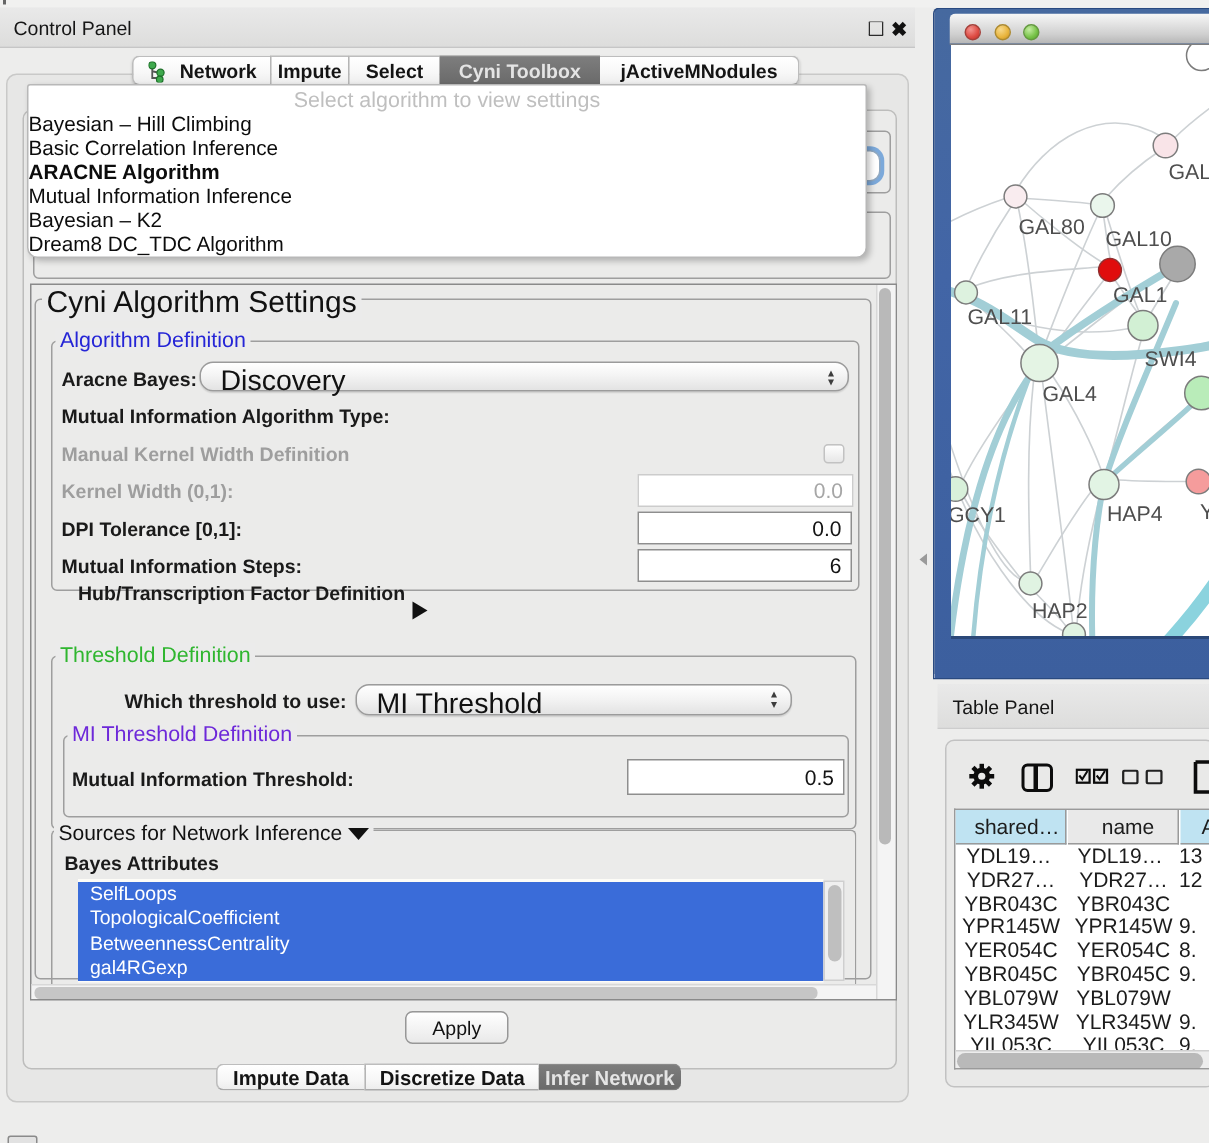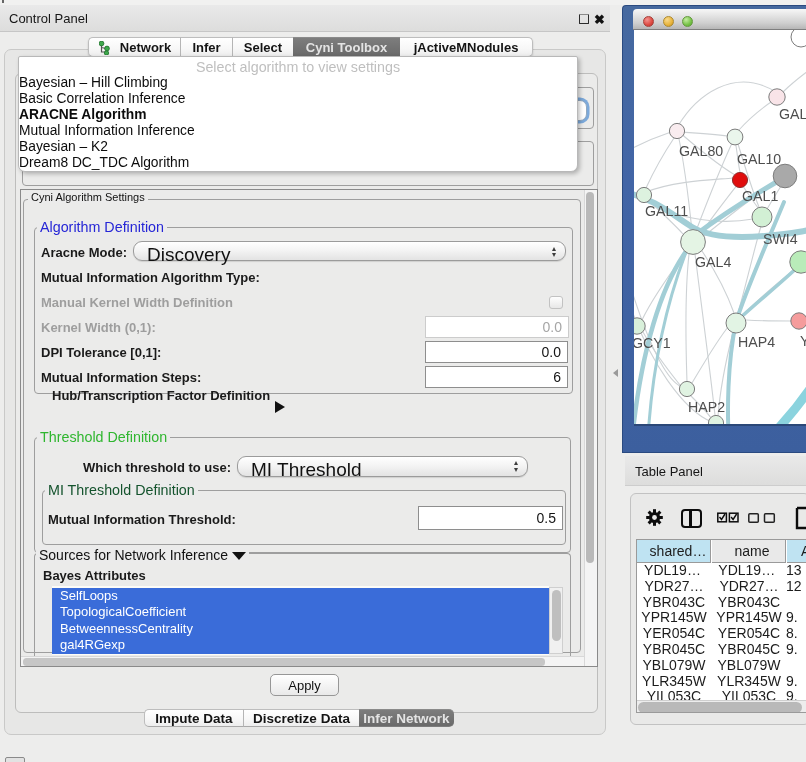--- a/index.html
+++ b/index.html
@@ -44,21 +44,21 @@
   <div class="abs" style="left:88px;top:37px;width:445px;height:20px;border-radius:5px;box-shadow:0 1px 2px rgba(0,0,0,.18);"></div>
   <div class="seg" style="left:88px;top:37px;width:92px;height:20px;line-height:19px;border-radius:5px 0 0 5px;border-left:1px solid #bdbdbd;">
     <svg style="position:absolute;left:10px;top:3px;" width="11" height="14" viewBox="0 0 11 14">
       <path d="M2.5 3.5 L2.5 11 L7 11 M2.5 6.5 L7 7.5" stroke="#555" stroke-width="1.2" fill="none"></path>
       <circle cx="2.5" cy="2.5" r="2.4" fill="#3fa94d" stroke="#1d7029" stroke-width="0.8"></circle>
       <circle cx="8" cy="7.5" r="2.4" fill="#3fa94d" stroke="#1d7029" stroke-width="0.8"></circle>
       <circle cx="7.5" cy="12" r="2.2" fill="#3fa94d" stroke="#1d7029" stroke-width="0.8"></circle>
     </svg>
     <span style="padding-left:22px;">Network</span>
   </div>
-  <div class="seg" style="left:180px;top:37px;width:52px;height:20px;line-height:19px;border-left:1px solid #b5b5b5;">Infer</div>
+  <div class="seg" style="left:180px;top:37px;width:52px;height:20px;line-height:19px;border-left:1px solid #b5b5b5;">Impute</div>
   <div class="seg" style="left:232px;top:37px;width:61px;height:20px;line-height:19px;border-left:1px solid #b5b5b5;">Select</div>
   <div class="seg segdark" style="left:293px;top:37px;width:107px;height:20px;line-height:19px;">Cyni Toolbox</div>
   <div class="seg" style="left:400px;top:37px;width:133px;height:20px;line-height:19px;border-radius:0 5px 5px 0;border-right:1px solid #bdbdbd;">jActiveMNodules</div>
 
   <div class="abs grp" style="left:22px;top:87px;width:572px;height:42px;"></div>
   <div class="abs grp" style="left:22px;top:141px;width:572px;height:45px;"></div>
   <div class="abs" style="left:569px;top:100px;width:18px;height:21px;background:#fff;border:1px solid #90a8c0;border-radius:0 7px 7px 0;box-shadow:0 0 0 2.5px rgba(105,158,215,.85);"></div>
 
   <div class="abs" style="left:18px;top:56px;width:560px;height:116px;background:#fff;border:1px solid #b8b8b8;border-radius:2px 2px 7px 7px;box-shadow:2px 2px 4px rgba(0,0,0,.25);">
     <div style="position:absolute;left:0;top:1.5px;width:100%;text-align:center;font-size:14.3px;color:#bfbfbf;">Select algorithm to view settings</div>
@@ -72,26 +72,26 @@
     </div>
   </div>
 
   <div class="abs" style="left:20px;top:189px;width:578px;height:478px;border:1px solid #8a8a8a;"></div>
   <div class="abs" style="left:584px;top:190px;width:13px;height:476px;background:#f4f4f4;border-left:1px solid #d8d8d8;"></div>
   <div class="abs" style="left:585.5px;top:192px;width:8.5px;height:371px;background:#b9b9b9;border-radius:4.5px;"></div>
   <div class="abs" style="left:21px;top:656px;width:563px;height:10px;background:#f4f4f4;border-top:1px solid #d8d8d8;"></div>
   <div class="abs" style="left:23px;top:658px;width:522px;height:7.5px;background:#c6c6c6;border-radius:3.5px;"></div>
 
   <div class="grp" style="left:23px;top:199px;width:558px;height:454px;"></div>
-  <div class="gtitle" style="left:28px;top:191px;color:#111;font-size:11px;">Cyni Algorithm Settings</div>
+  <div class="gtitle" style="left:28px;top:191px;color:#111;font-size:20px;">Cyni Algorithm Settings</div>
 
   <div class="grp" style="left:34px;top:227px;width:539px;height:167px;"></div>
   <div class="gtitle" style="left:37px;top:219px;color:#2525d6;">Algorithm Definition</div>
 
-  <div class="lbl" style="left:41px;top:245px;">Aracne Mode:</div>
+  <div class="lbl" style="left:41px;top:245px;">Aracne Bayes:</div>
   <div class="combo" style="left:133px;top:241px;width:433px;height:20px;">
       <span class="txt" style="top:2px;">Discovery</span>
       <span class="spin" style="top:4.5px;"></span>
     </div>
   <div class="lbl" style="left:41px;top:270px;">Mutual Information Algorithm Type:</div>
   <div class="lbl dis" style="left:41px;top:295px;">Manual Kernel Width Definition</div>
   <div class="abs" style="left:549px;top:296px;width:14px;height:13px;background:linear-gradient(#fefefe,#e7e7e7);border:1px solid #c2c2c2;border-radius:3px;"></div>
   <div class="lbl dis" style="left:41px;top:320px;">Kernel Width (0,1):</div>
   <div class="tfield dis" style="left:425px;top:316px;width:144px;height:22px;">
       <span>0.0</span>
@@ -110,21 +110,21 @@
 
   <div class="grp" style="left:34px;top:437px;width:537px;height:116px;"></div>
   <div class="gtitle" style="left:37px;top:429px;color:#2fb62f;">Threshold Definition</div>
   <div class="lbl" style="left:83px;top:460px;">Which threshold to use:</div>
   <div class="combo" style="left:237px;top:456px;width:291px;height:21px;">
       <span class="txt" style="top:2px;">MI Threshold</span>
       <span class="spin" style="top:4px;"></span>
     </div>
 
   <div class="grp" style="left:42px;top:490px;width:524px;height:55px;"></div>
-  <div class="gtitle" style="left:45px;top:482px;color:#14532d;">MI Threshold Definition</div>
+  <div class="gtitle" style="left:45px;top:482px;color:#6d28d9;">MI Threshold Definition</div>
   <div class="lbl" style="left:48px;top:512px;">Mutual Information Threshold:</div>
   <div class="tfield" style="left:418px;top:506px;width:145px;height:24px;">
       <span style="top:3px;">0.5</span>
     </div>
 
   <div class="grp" style="left:34px;top:553px;width:537px;height:103px;border-bottom:none;border-radius:4px 4px 0 0;"></div>
   <div class="gtitle" style="left:36px;top:547px;color:#111;font-size:14px;">Sources for Network Inference <span style="display:inline-block;width:0;height:0;border-left:7px solid transparent;border-right:7px solid transparent;border-top:8px solid #111;vertical-align:0.5px;"></span></div>
   <div class="lbl" style="left:43px;top:568px;">Bayes Attributes</div>
   <div class="abs" style="left:52px;top:586px;width:497px;height:69px;background:#fdfcf7;"></div>
   <div class="abs" style="left:52px;top:587.5px;width:497px;height:66px;background:#3a6cd9;color:#fff;font-size:13px;line-height:16.6px;padding-left:8px;">SelfLoops<br>TopologicalCoefficient<br>BetweennessCentrality<br>gal4RGexp</div>

